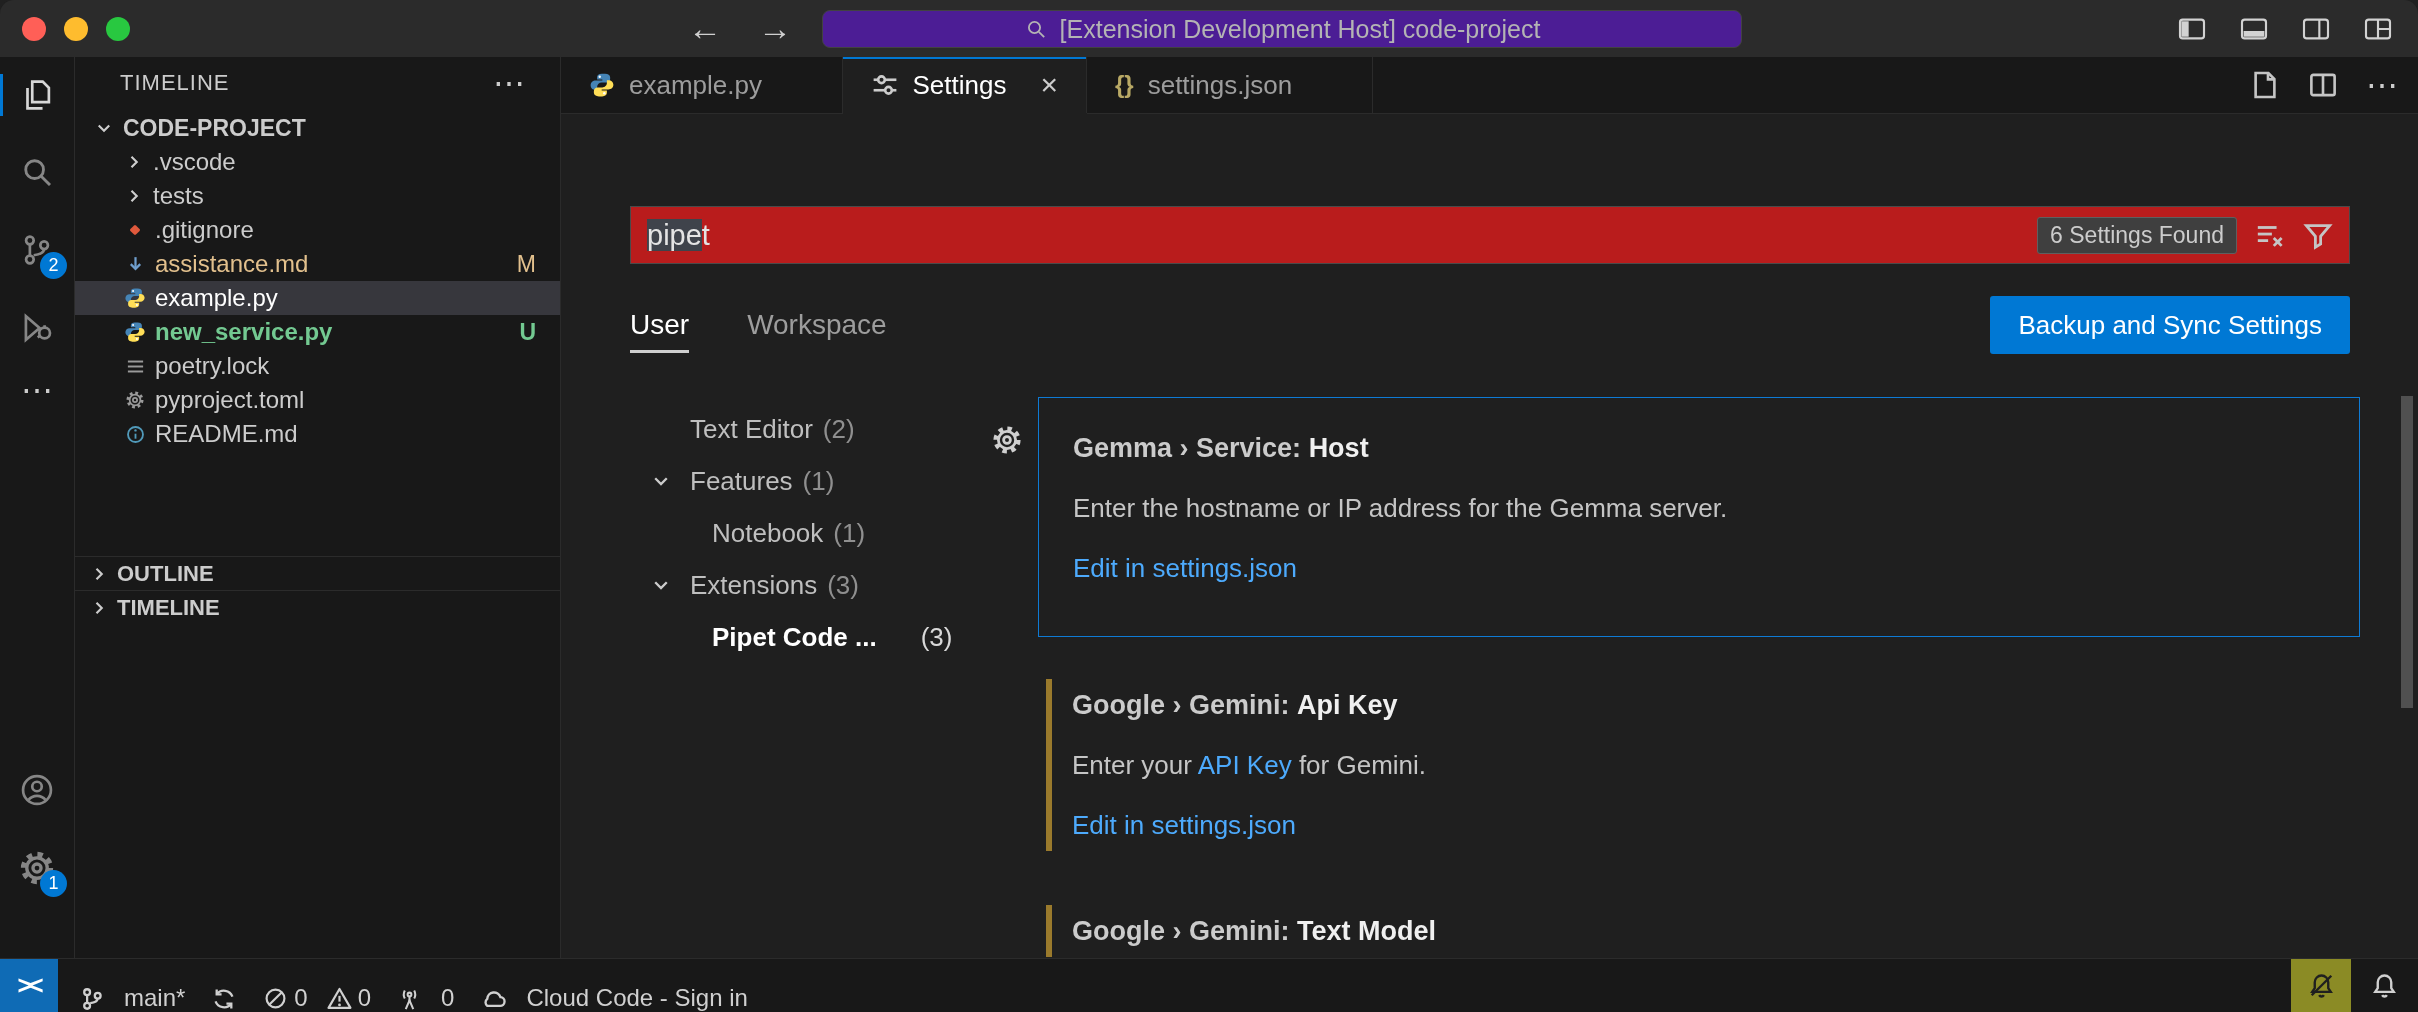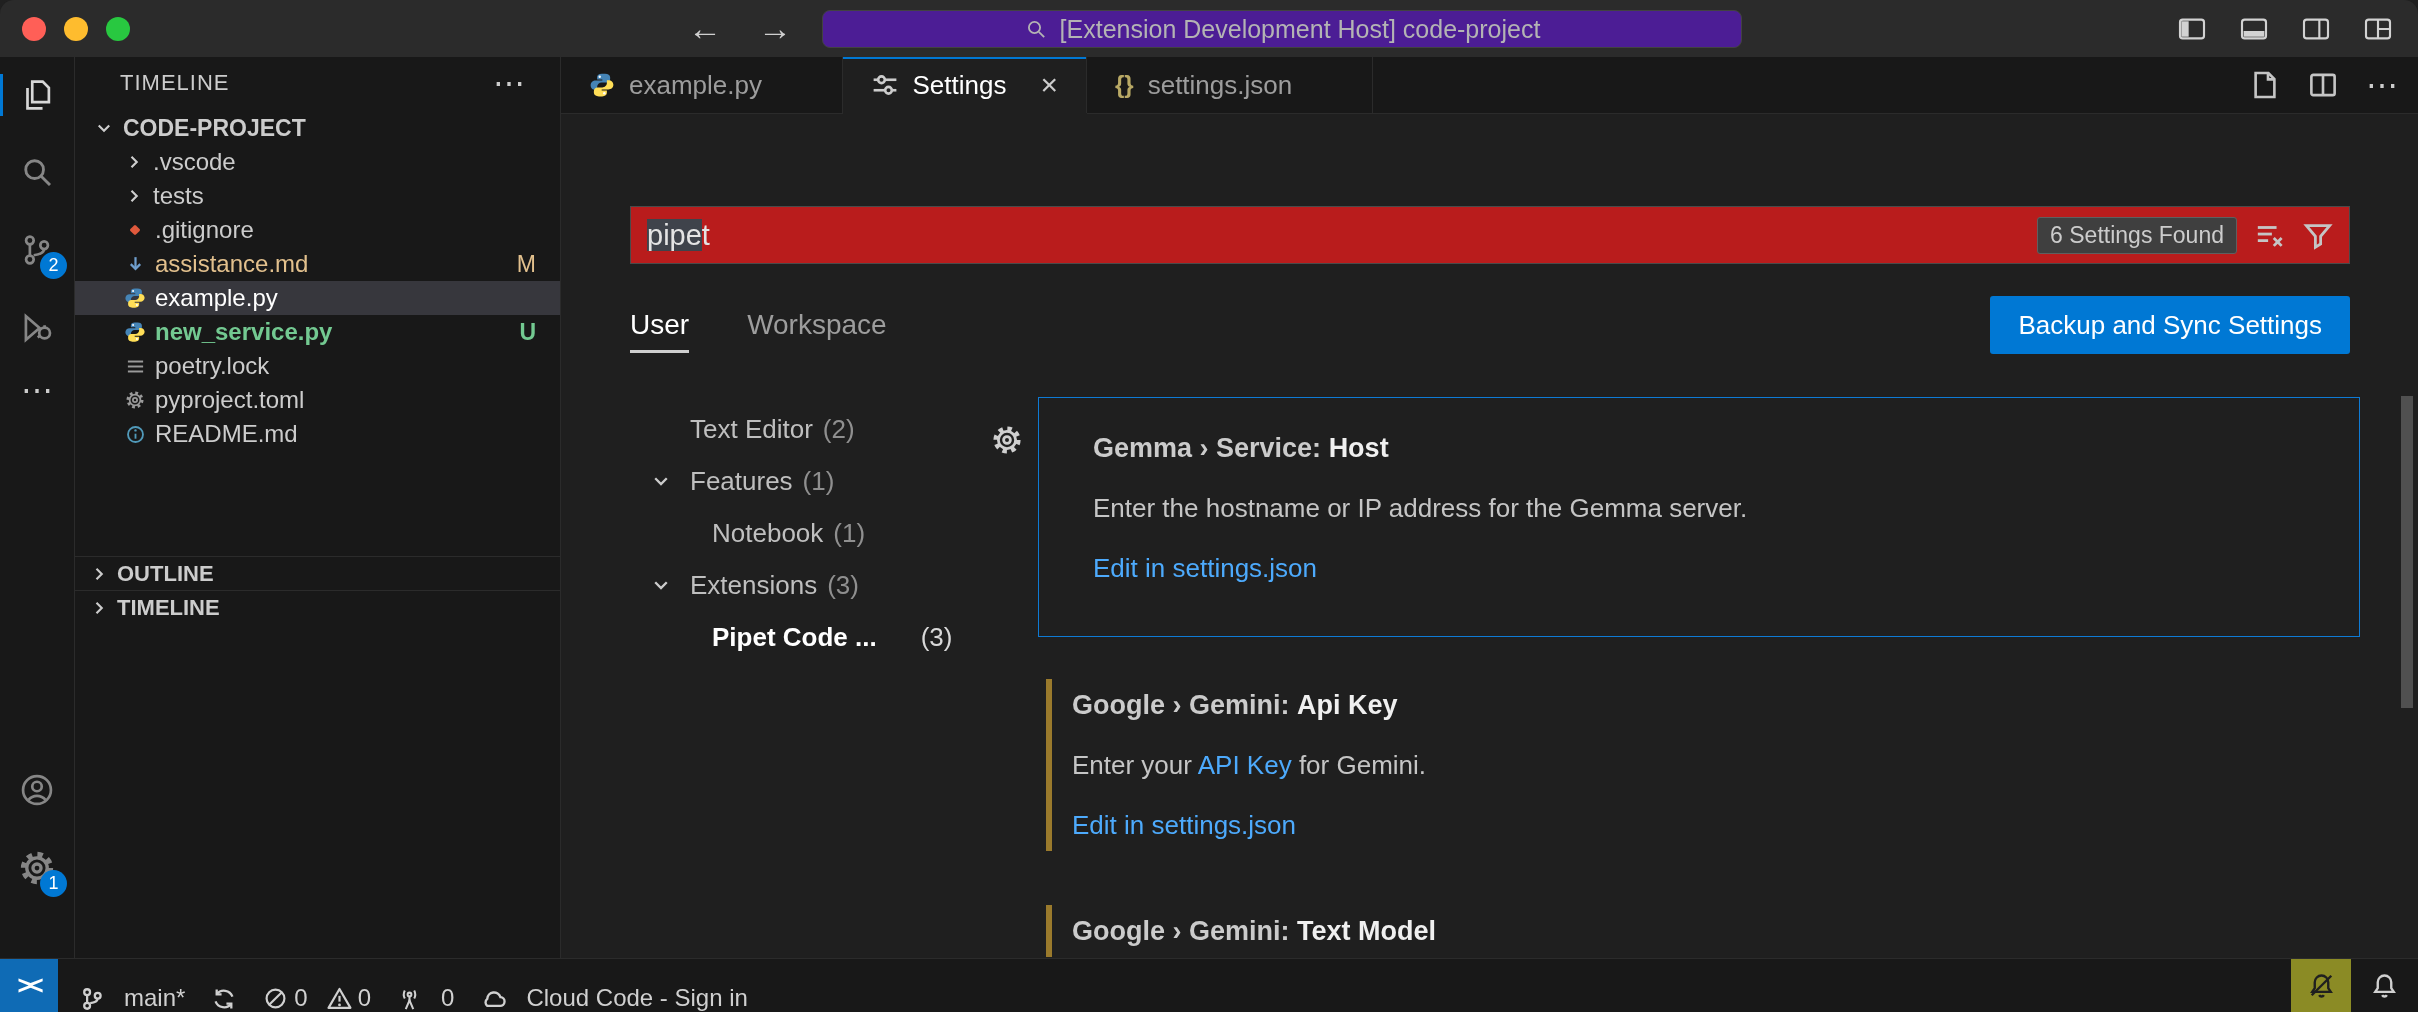--- a/index.html
+++ b/index.html
@@ -105,21 +105,21 @@
   .toc { width:477px; flex:none; padding-top:6px; }
   .toc-item { height:52px; display:flex; align-items:center; color:#bfbfbf; font-size:26px; padding-left:89px; }
   .toc-item.lvl2 { padding-left:111px; }
   .toc-item .slot { width:40px; flex:none; color:#cccccc; display:flex; align-items:center; }
   .toc-item .count { color:#8f8f8f; margin-left:10px; }
   .toc-item.active { color:#ffffff; font-weight:700; }
   .toc-item.active .count { margin-left:44px; color:#d8d8d8; font-weight:400; }
 
   .settings-list { flex:1; padding-right:58px; min-width:0; }
   .setting-row { position:relative; padding:12px 40px 16px 34px; margin-bottom:34px; }
-  .setting-row.focused { border:1px solid #0e7ad4; padding:28px 40px 46px 54px; }
+  .setting-row.focused { border:1px solid #0e7ad4; padding:28px 40px 46px 34px; }
   .setting-row.modified::before { content:""; position:absolute; left:8px; top:8px; bottom:12px;
                                   width:6px; background:#9a7a2c; }
   .setting-title { font-size:27px; line-height:44px; white-space:nowrap; }
   .setting-title .cat { color:#cbcbcb; font-weight:600; }
   .setting-title .name { color:#f0f0f0; font-weight:700; }
   .setting-desc { margin-top:16px; line-height:44px; color:#c5c5c5; font-size:26px; }
   .setting-edit { margin-top:16px; line-height:44px; font-size:26px; }
   .lnk { color:#4daafc; text-decoration:none; }
   .row-gear { position:absolute; left:-48px; top:26px; color:#cfcfcf; }
 

